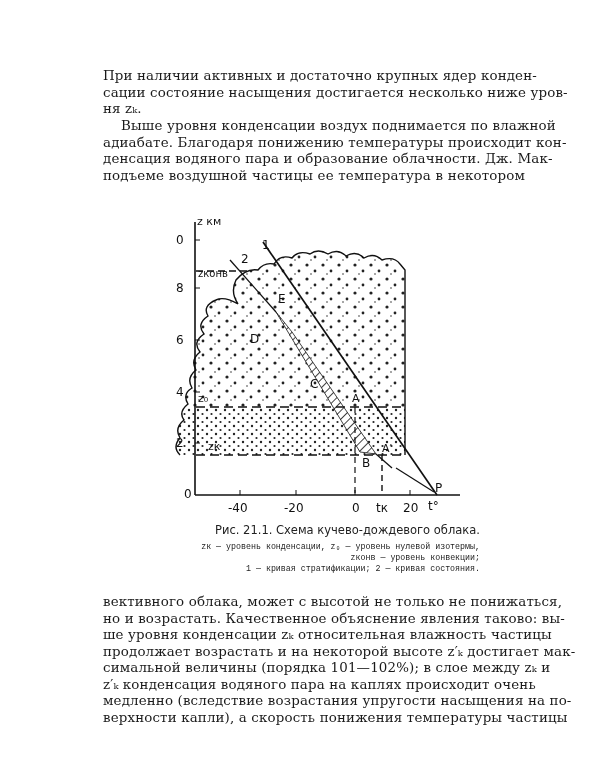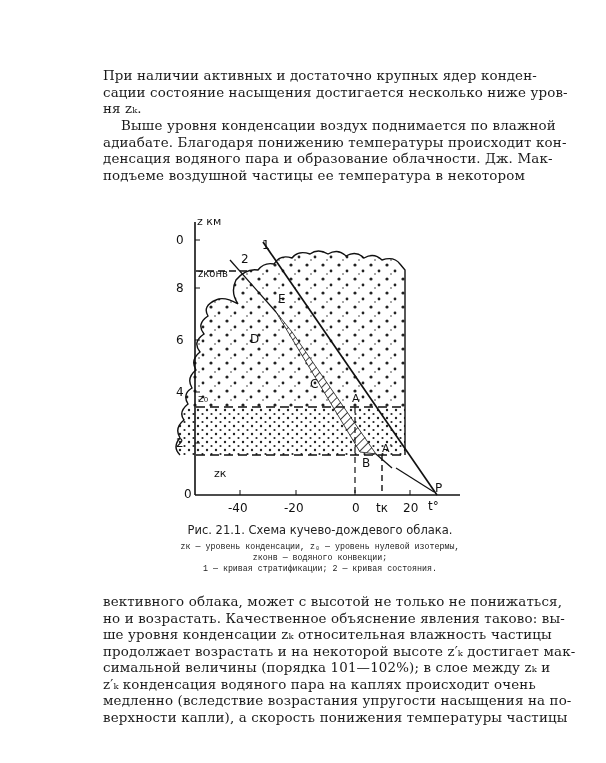--- a/index.html
+++ b/index.html
@@ -15,21 +15,21 @@
   }
   .para .line { display: block; text-align: justify; text-align-last: justify; white-space: nowrap; overflow: visible; }
   .para .line.last { text-align-last: left; }
   .para .line.indent { padding-left: 18px; }
   .p1 { top: 68px; }
   .p2 { top: 118px; }
   .p3 { top: 594px; }
   .figure { position: absolute; left: 160px; top: 192px; width: 320px; height: 330px; }
   .figure svg { position: absolute; left: 0; top: 0; }
   .fig-label { position: absolute; font-family: "DejaVu Sans", "Liberation Sans", sans-serif; font-size: 11px; color: #111; }
-  .caption { position: absolute; left: 160px; width: 320px; text-align: center; color: #222; }
+  .caption { position: absolute; left: 160px; width: 320px; text-align: right; color: #222; }
   .cap-title { top: 523px; font-size: 11.5px; font-family: "DejaVu Sans", "Liberation Sans", sans-serif; }
   .cap-line { font-size: 8.3px; font-family: Liberation Mono, monospace; line-height: 11px; }
   .cap-l1 { top: 541px; } .cap-l2 { top: 552px; } .cap-l3 { top: 563px; }
 </style>
 </head>
 <body>
 
 <div class="page">
 
   <div class="para p1">
@@ -112,37 +112,37 @@
 
     <span class="fig-label" style="left:68px;top:309px;font-size:12px;">-40</span>
     <span class="fig-label" style="left:124px;top:309px;font-size:12px;">-20</span>
     <span class="fig-label" style="left:192px;top:309px;font-size:12px;">0</span>
     <span class="fig-label" style="left:216px;top:309px;font-size:12px;">tк</span>
     <span class="fig-label" style="left:243px;top:309px;font-size:12px;">20</span>
     <span class="fig-label" style="left:268px;top:307px;font-size:12px;">t°</span>
 
     <span class="fig-label" style="left:38px;top:64px;font-size:10px;margin-top:12px;">zконв</span>
     <span class="fig-label" style="left:38px;top:200px;font-size:11px;">z₀</span>
-    <span class="fig-label" style="left:54px;top:248px;font-size:11px;margin-top:27px;">zк</span>
+    <span class="fig-label" style="left:48px;top:248px;font-size:11px;">zк</span>
 
     <span class="fig-label" style="left:102px;top:46px;font-size:12px;">1</span>
     <span class="fig-label" style="left:81px;top:60px;font-size:12px;">2</span>
 
     <span class="fig-label" style="left:118px;top:100px;font-size:12px;">E</span>
     <span class="fig-label" style="left:90px;top:140px;font-size:12px;">D</span>
     <span class="fig-label" style="left:150px;top:185px;font-size:12px;">C</span>
     <span class="fig-label" style="left:192px;top:200px;font-size:11px;">A</span>
     <span class="fig-label" style="left:222px;top:250px;font-size:11px;">A′</span>
     <span class="fig-label" style="left:202px;top:264px;font-size:12px;">B</span>
     <span class="fig-label" style="left:275px;top:289px;font-size:12px;">P</span>
   </div>
 
   <div class="caption cap-title">Рис. 21.1. Схема кучево-дождевого облака.</div>
   <div class="caption cap-line cap-l1">zк — уровень конденсации, z₀ — уровень нулевой изотермы,</div>
-  <div class="caption cap-line cap-l2">zконв — водяного конвекции;</div>
+  <div class="caption cap-line cap-l2">zконв — уровень конвекции;</div>
   <div class="caption cap-line cap-l3">1 — кривая стратификации; 2 — кривая состояния.</div>
 
   <div class="para p3">
     <span class="line">вективного облака, может с высотой не только не понижаться,</span>
     <span class="line">но и возрастать. Качественное объяснение явления таково: вы-</span>
     <span class="line">ше уровня конденсации zₖ относительная влажность частицы</span>
     <span class="line">продолжает возрастать и на некоторой высоте z′ₖ достигает мак-</span>
     <span class="line">симальной величины (порядка 101—102%); в слое между zₖ и</span>
     <span class="line">z′ₖ конденсация водяного пара на каплях происходит очень</span>
     <span class="line">медленно (вследствие возрастания упругости насыщения на по-</span>

